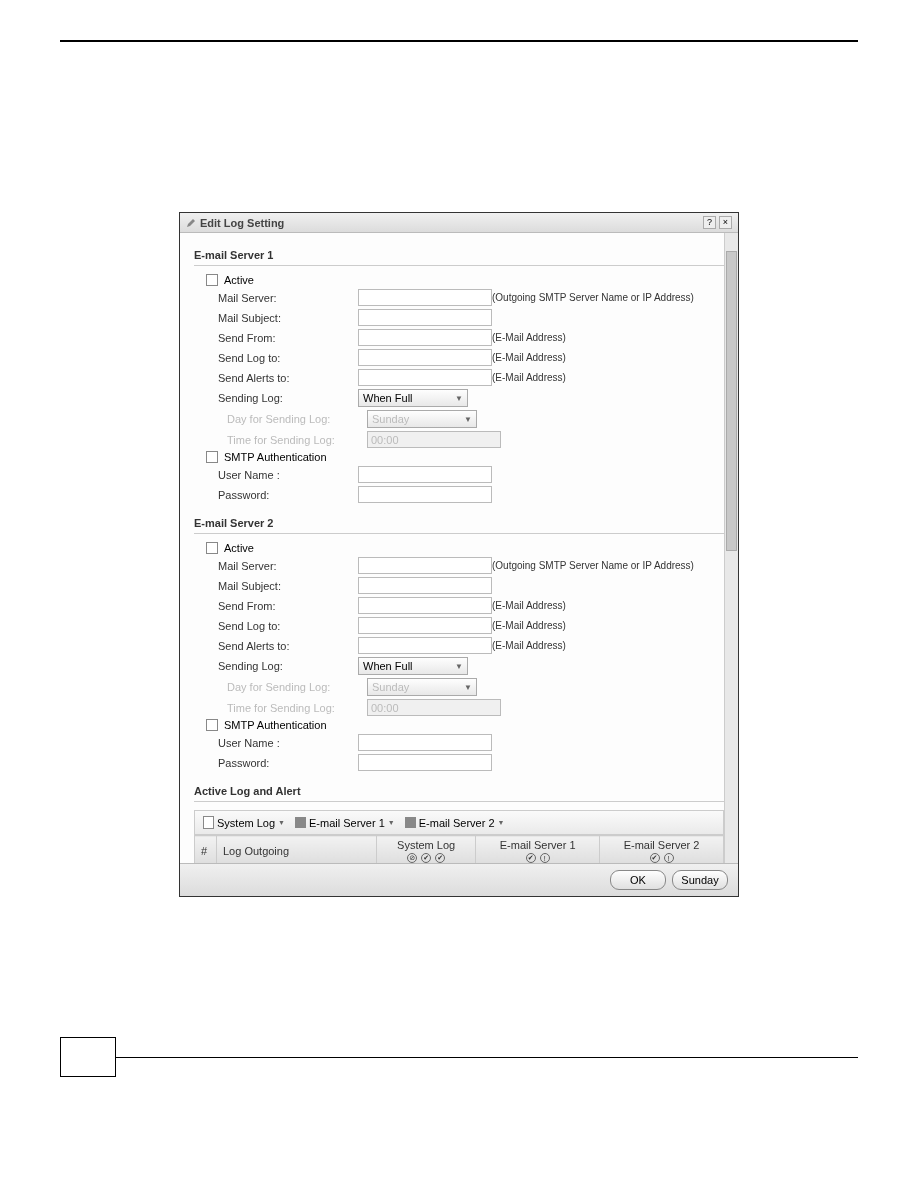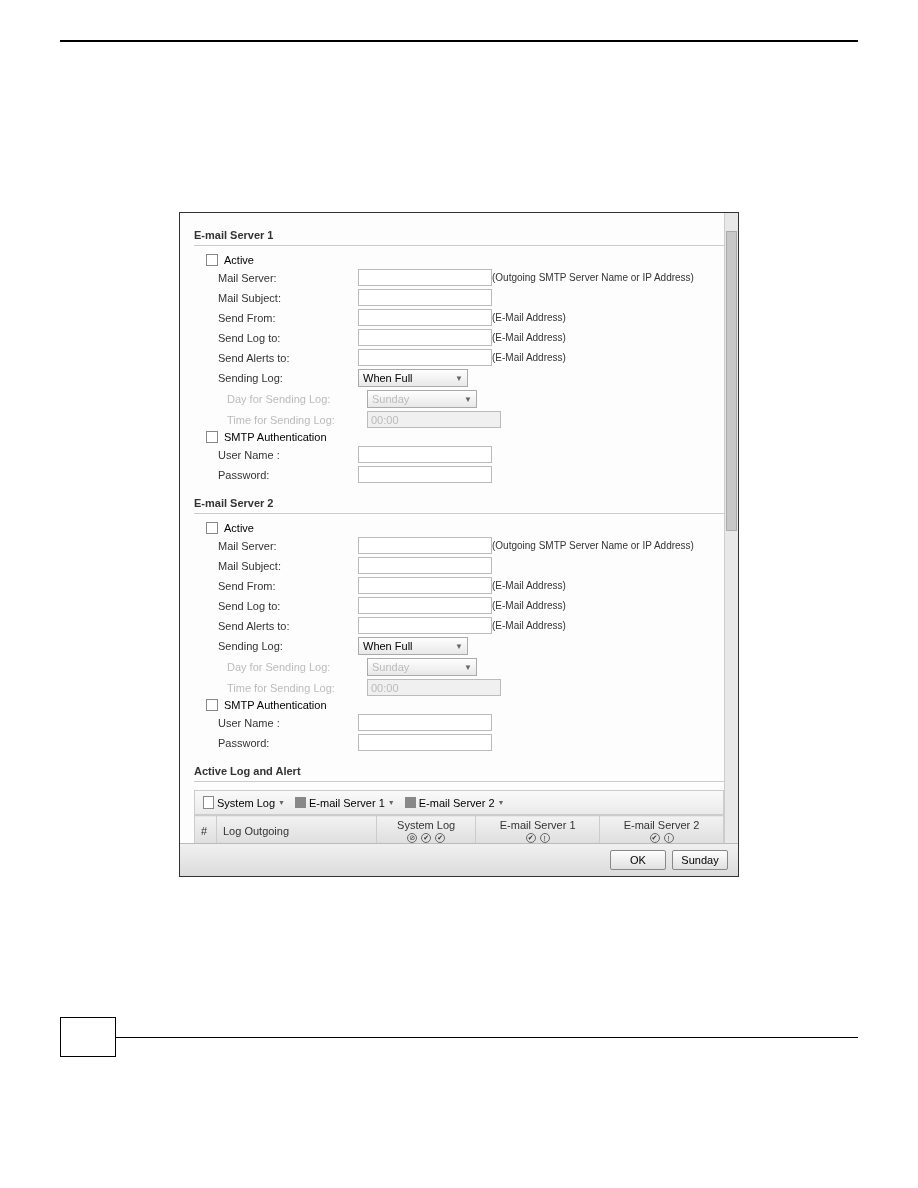--- a/index.html
+++ b/index.html
@@ -32,35 +32,47 @@
   .toolbar-item { display: flex; align-items: center; gap: 3px; cursor: pointer; }
   .doc-icon { width: 11px; height: 13px; border: 1px solid #888; background: #fff; }
   .grey-sq { width: 11px; height: 11px; background: #888; }
   .tri { font-size: 7px; color: #666; }
   table.grid { width: 100%; border-collapse: collapse; }
   table.grid th { background: linear-gradient(#f2f2f2,#dcdcdc); border: 1px solid #ccc; padding: 3px 6px; font-weight: normal; color: #333; text-align: left; }
   table.grid th.center { text-align: center; }
   .header-icons { display: flex; gap: 4px; justify-content: center; margin-top: 2px; }
   .icon-circ { width: 10px; height: 10px; border: 1px solid #666; border-radius: 50%; display: inline-flex; align-items: center; justify-content: center; font-size: 7px; }
   .dialog-footer { background: linear-gradient(#f0f0f0,#dcdcdc); border-top: 1px solid #bbb; padding: 6px 10px; display: flex; justify-content: flex-end; gap: 6px; }
-  .btn { min-width: 56px; height: 20px; border: 1px solid #888; border-radius: 2px; background: linear-gradient(#fefefe,#e0e0e0); cursor: pointer; font-size: 11px; }
+  .btn { min-width: 56px; height: 20px; border: 1px solid #888; border-radius: 9px; background: linear-gradient(#fefefe,#e0e0e0); cursor: pointer; font-size: 11px; }
   .watermark { position: absolute; font-size: 70px; color: rgba(90,90,230,0.35); transform: rotate(-30deg); pointer-events: none; font-style: italic; font-family: Georgia, serif; left: 50px; top: 300px; letter-spacing: 2px; }
   .bottom-area { margin-top: 140px; display: flex; align-items: center; }
   .page-box { width: 56px; height: 40px; border: 1px solid #000; }
   .bottom-rule { flex: 1; border-top: 1px solid #000; margin-left: 0; }
 </style>
 </head>
 <body>
 
 <div class="page">
   <div class="top-rule"></div>
 
   <div class="dialog-wrap">
     <div class="watermark">manualshive.com</div>
 
+    <div class="dialog-header">
+      <div class="dialog-title">
+        <svg class="pencil-icon" viewBox="0 0 10 10">
+            <path d="M1 9 L2 6 L7 1 L9 3 L4 8 Z" fill="#888"></path>
+          </svg>
+        <span>Edit Log Setting</span>
+      </div>
+      <div class="header-controls">
+        <div class="header-btn">?</div>
+        <div class="header-btn">×</div>
+      </div>
+    </div>
 
     <div class="dialog-body">
       <div class="scrollbar">
           <div class="scroll-thumb"></div>
         </div>
 
       <div class="section-title">E-mail Server 1</div>
       <hr class="section-rule">
       <div class="row">
           <span class="checkbox"></span>

